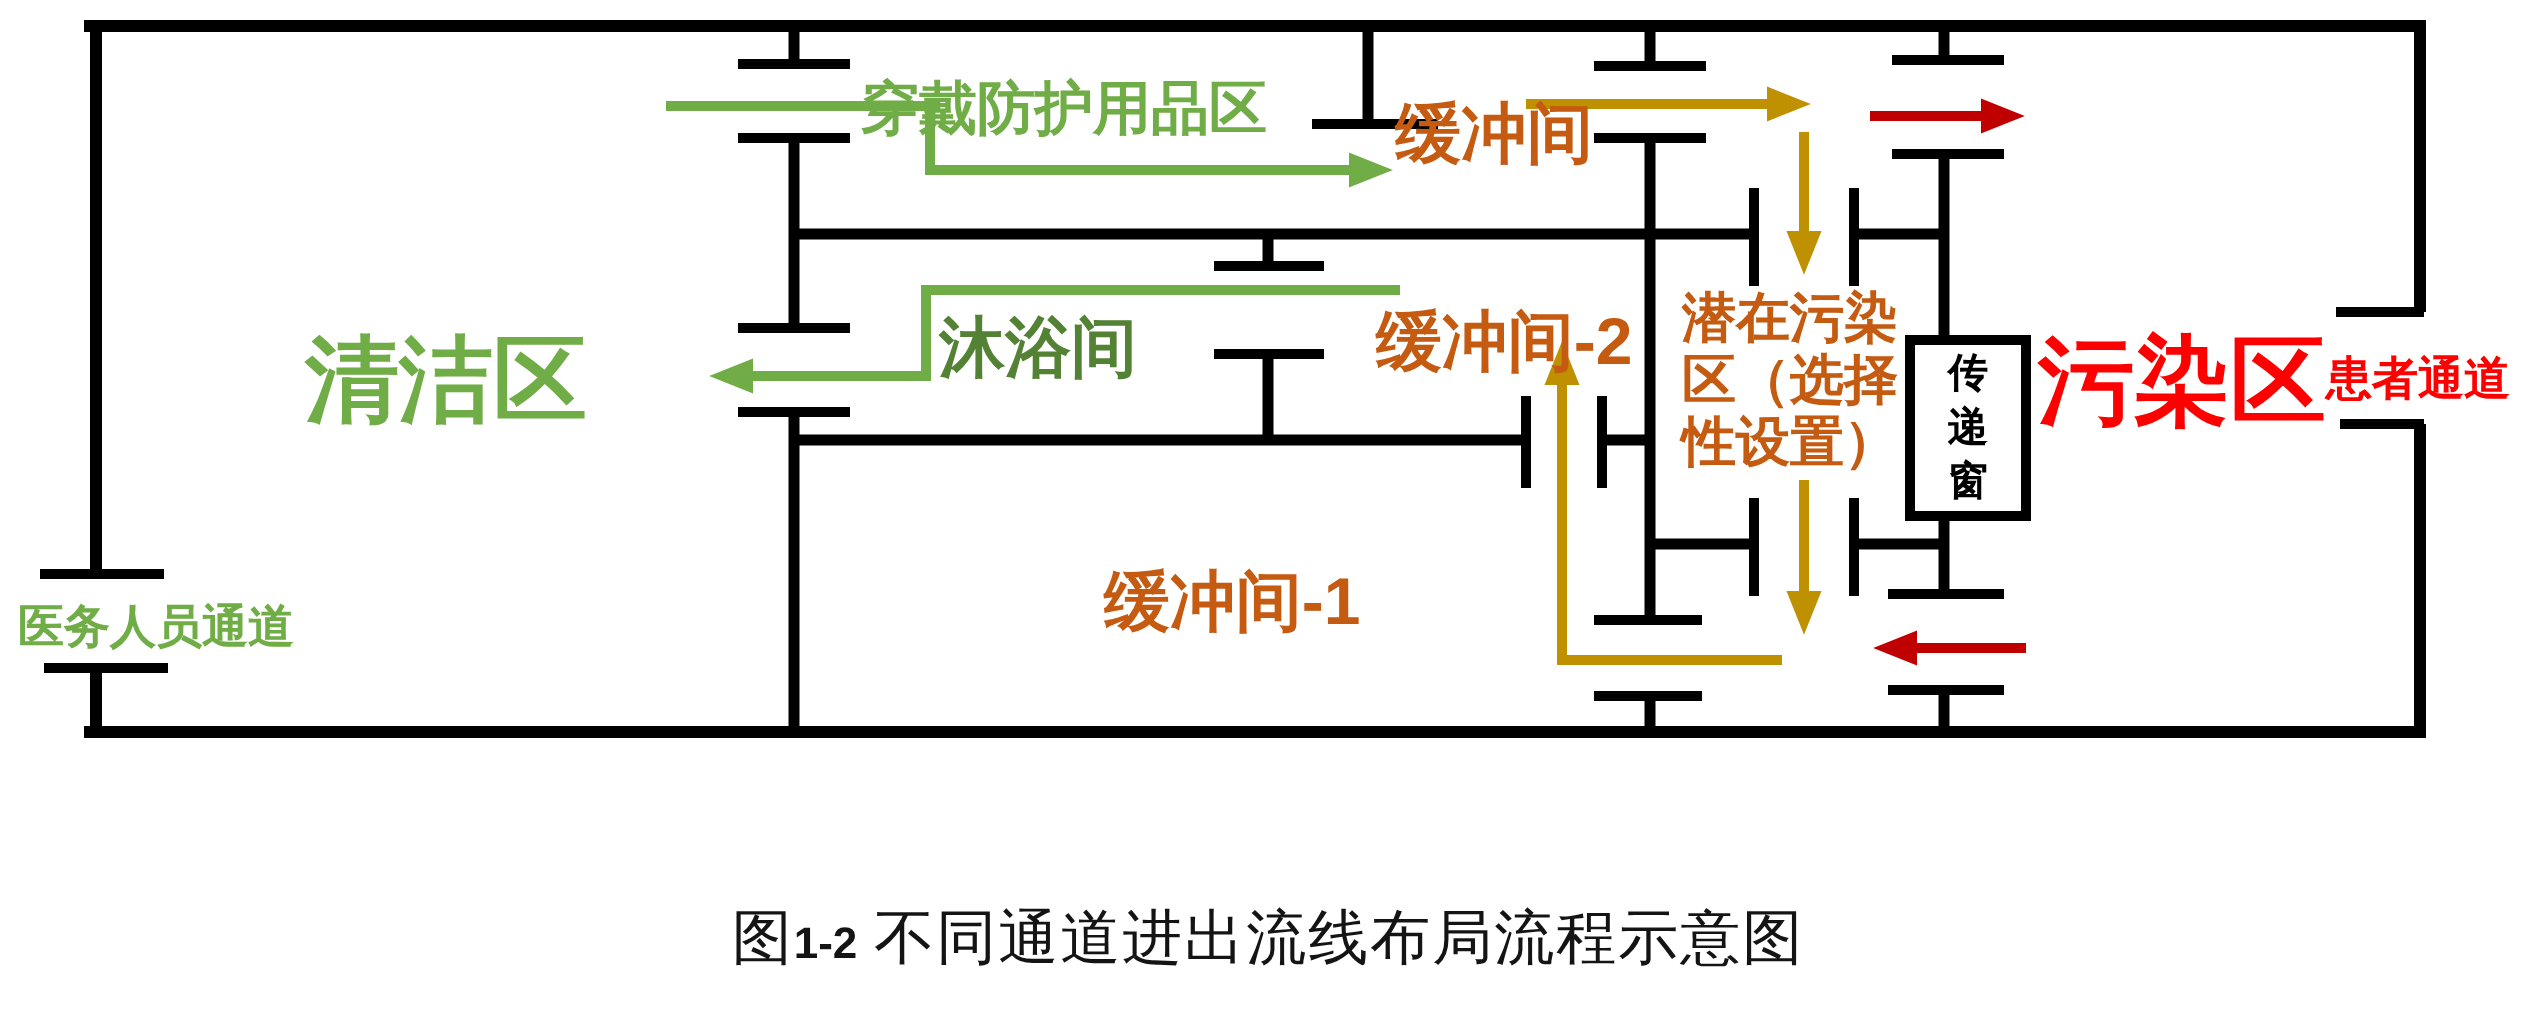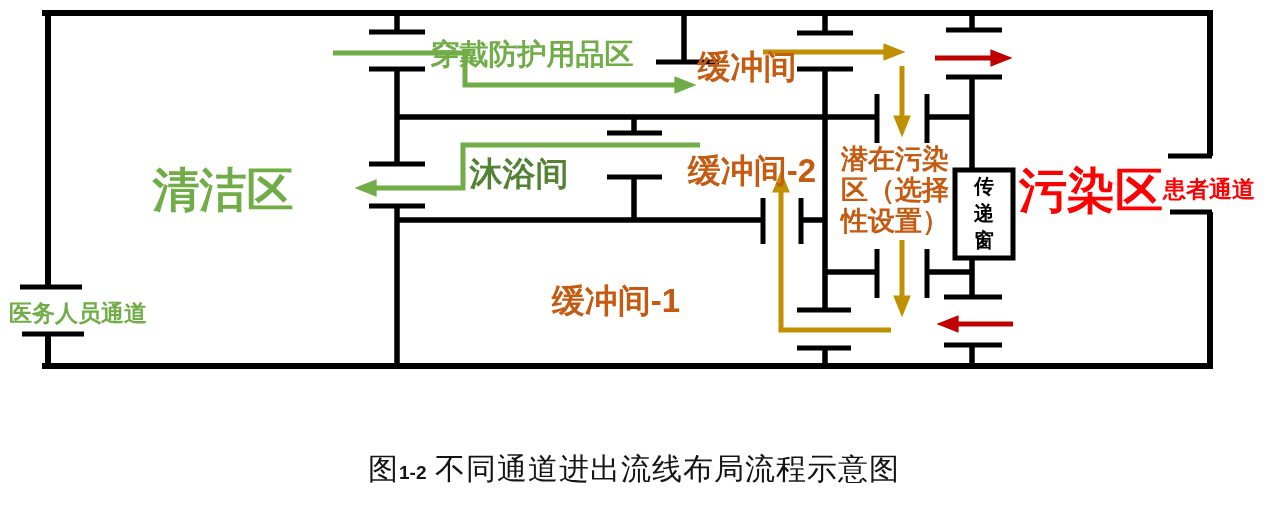--- a/index.html
+++ b/index.html
@@ -1,21 +1,21 @@
 <!DOCTYPE html>
 <html><head>
 <meta charset="utf-8">
 <style>
   html,body{margin:0;padding:0;background:#fff;}
   .stage{position:relative;width:1268px;height:505px;background:#fff;overflow:hidden;
          font-family:"Liberation Sans",sans-serif;}
   .stage svg{position:absolute;left:0;top:0;}
   .caption{position:absolute;left:0;top:449px;width:100%;text-align:center;
            font-family:"Liberation Serif",serif;color:#141414;font-size:30px;letter-spacing:1px;}
-  .caption .fignum{font-family:"Liberation Sans",sans-serif;font-weight:bold;font-size:19px;letter-spacing:0;}
+  .caption .fignum{font-family:"Liberation Sans",sans-serif;font-weight:bold;font-size:22px;letter-spacing:0;}
   .svg-label{font-family:"Liberation Sans",sans-serif;font-weight:bold;}
 </style>
 </head>
 <body>
 
 <div class="stage">
 <svg width="1268" height="505" viewBox="0 0 1268 505">
   <defs>
     <marker id="ah-green" markerUnits="userSpaceOnUse" markerWidth="22" markerHeight="18" viewBox="0 0 10 8" refX="3" refY="4" orient="auto">
           <path d="M0,0 L10,4 L0,8 Z" fill="#70AD47"></path>

